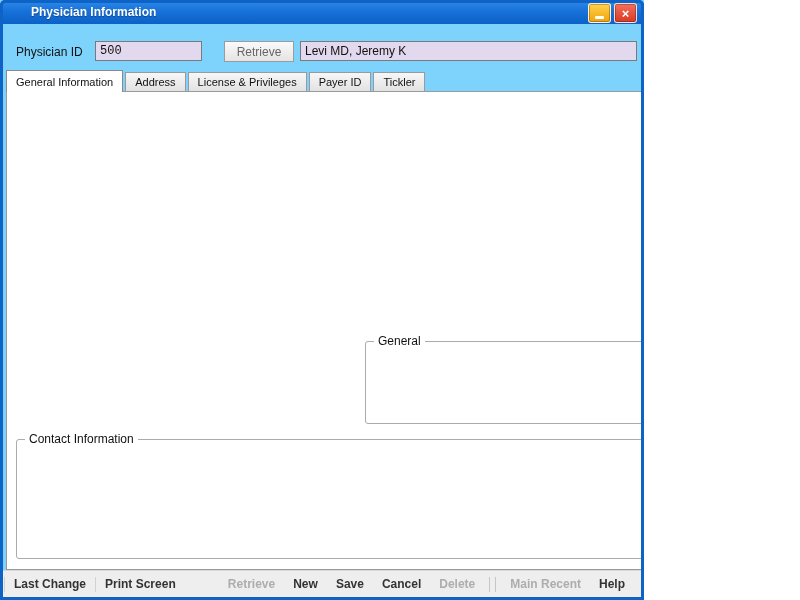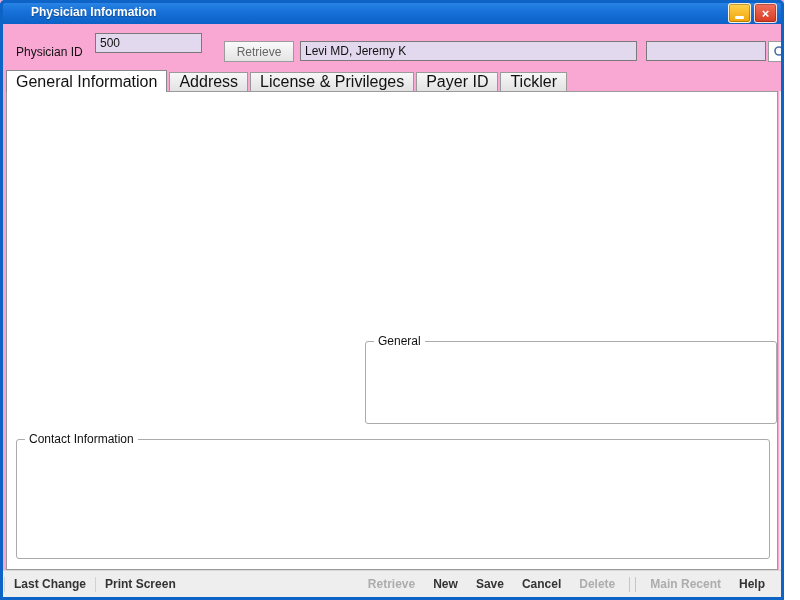--- a/index.html
+++ b/index.html
@@ -1,33 +1,33 @@
 <!DOCTYPE html>
 <html><head>
 <meta charset="utf-8">
 <style>
   html,body{margin:0;padding:0;}
   body{width:800px;height:600px;overflow:hidden;font-family:"Liberation Sans",sans-serif;}
-  .window{position:relative;width:784px;height:600px;background:#f9a8d4;overflow:hidden;font-size:12px;color:#111;}
+  .window{position:relative;width:644px;height:600px;background:#7dd3fc;overflow:hidden;font-size:12px;color:#111;}
   .frame{position:absolute;inset:0;border:3px solid #0E63C6;border-radius:5px 5px 0 0;pointer-events:none;z-index:60;}
   .titlebar{position:absolute;left:0;top:0;width:100%;height:24px;background:linear-gradient(180deg,#2F8BE9 0%,#1872DA 45%,#0B61C6 100%);border-radius:5px 5px 0 0;display:flex;align-items:center;z-index:55;}
   .title{color:#fff;font-weight:bold;font-size:12px;margin-left:31px;text-shadow:0 1px 1px rgba(0,0,0,.35);}
   .winbtns{position:absolute;right:7px;top:3px;display:flex;gap:3px;z-index:56;}
   .winbtn{width:21px;height:18px;border-radius:3px;display:flex;align-items:center;justify-content:center;border:1px solid rgba(255,255,255,.8);box-shadow:inset 0 0 0 1px rgba(0,0,0,.25);cursor:pointer;}
   .winbtn.min{background:linear-gradient(#FFD24D,#F0A30A);}
   .winbtn.min .dash{width:9px;height:3px;background:#fff;border-radius:1px;margin-top:8px;}
   .winbtn.close{background:linear-gradient(#F2705C,#D83A22);color:#fff;font-weight:bold;font-size:13px;line-height:1;}
   .lbl{position:absolute;font-size:12px;color:#111;white-space:nowrap;}
   .txt{position:absolute;height:20px;border:1px solid #7A7A7A;background:#fff;font:12px "Liberation Sans",sans-serif;padding:0 4px;color:#111;box-sizing:border-box;outline:none;}
   .lav{background:#E2D9EE;}
   .blue{color:#2222CC;}
   .btn{position:absolute;height:21px;border:1px solid #9B9B9B;background:linear-gradient(#FAFAFA,#E4E4E4);color:#666;font:12px "Liberation Sans",sans-serif;text-align:center;cursor:pointer;box-sizing:border-box;}
   .iconbtn{position:absolute;width:23px;height:21px;border:1px solid #9B9B9B;background:#fff;display:flex;align-items:center;justify-content:center;cursor:pointer;box-sizing:border-box;padding:0;}
   .tabs{position:absolute;left:6px;top:71px;height:21px;display:flex;align-items:flex-end;z-index:10;}
-  .tab{height:18px;margin-bottom:1px;padding:0 9px;display:flex;align-items:center;border:1px solid #9A9A9A;border-bottom:none;background:linear-gradient(#F7F7F7,#E2E2E2);margin-right:2px;font-size:16px;cursor:pointer;white-space:nowrap;}
+  .tab{height:18px;margin-bottom:1px;padding:0 9px;display:flex;align-items:center;border:1px solid #9A9A9A;border-bottom:none;background:linear-gradient(#F7F7F7,#E2E2E2);margin-right:2px;font-size:11px;cursor:pointer;white-space:nowrap;}
   .tab.active{height:21px;margin-bottom:0;background:#fff;border-color:#8A8A8A;}
   .panel{position:absolute;left:6px;top:91px;width:772px;height:479px;background:#fff;border:1px solid #9A9A9A;box-sizing:border-box;z-index:1;}
   .cb{display:inline-block;position:relative;width:13px;height:13px;border:1px solid #4F4F4F;background:#fff;box-sizing:border-box;cursor:pointer;flex:none;}
   .cb.abs{position:absolute;}
   .cb.checked::after{content:"✓";position:absolute;left:0;top:-3px;width:100%;text-align:center;font-size:13px;font-weight:bold;color:#1563D6;}
   .cb.inl{width:12px;height:12px;margin-right:4px;}
   .cb.inl.checked::after{font-size:12px;top:-3px;}
   .combo{position:absolute;height:20px;border:1px solid #7A7A7A;background:#fff;display:flex;align-items:center;box-sizing:border-box;cursor:pointer;padding-left:4px;}
   .combo .cval{flex:1;font-size:12px;white-space:nowrap;overflow:hidden;}
   .combo .arr{width:15px;flex:none;display:flex;align-items:flex-start;justify-content:center;}
@@ -59,21 +59,21 @@
   <div class="winbtns">
     <span class="winbtn min">
         <span class="dash"></span>
       </span>
     <span class="winbtn close">
         <span>×</span>
       </span>
   </div>
 
   <span class="lbl" style="left:16px;top:45px">Physician ID</span>
-  <input class="txt lav" style="left: 95px; top: 33px; width: 107px;" value="500">
+  <input class="txt lav" style="left: 95px; top: 41px; width: 107px; font-family: Liberation Mono, monospace;" value="500">
   <button class="btn" style="left:224px;top:41px;width:70px">Retrieve</button>
   <input class="txt lav" style="left: 300px; top: 41px; width: 337px;" readonly="" value="Levi MD, Jeremy K">
   <input class="txt lav" style="left: 646px; top: 41px; width: 120px;" value="">
   <button class="iconbtn" style="left:768px;top:41px">
     <svg width="14" height="14" viewBox="0 0 14 14">
         <circle cx="6" cy="6" r="4" fill="none" stroke="#4A6FA5" stroke-width="1.6"></circle>
         <line x1="9" y1="9" x2="13" y2="13" stroke="#4A6FA5" stroke-width="1.8" stroke-linecap="round"></line>
       </svg>
   </button>
 

